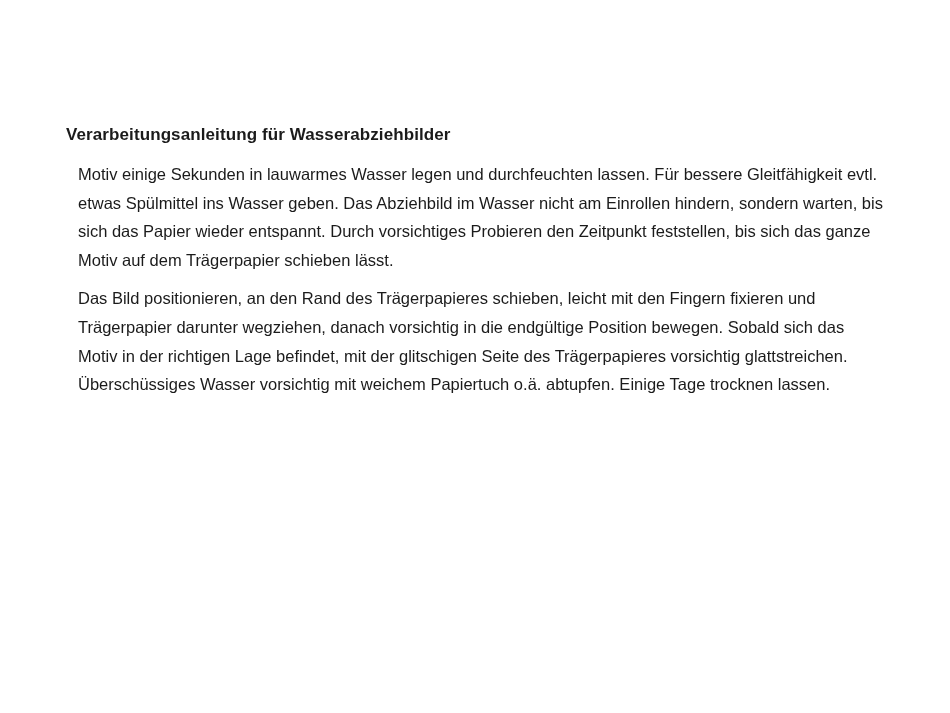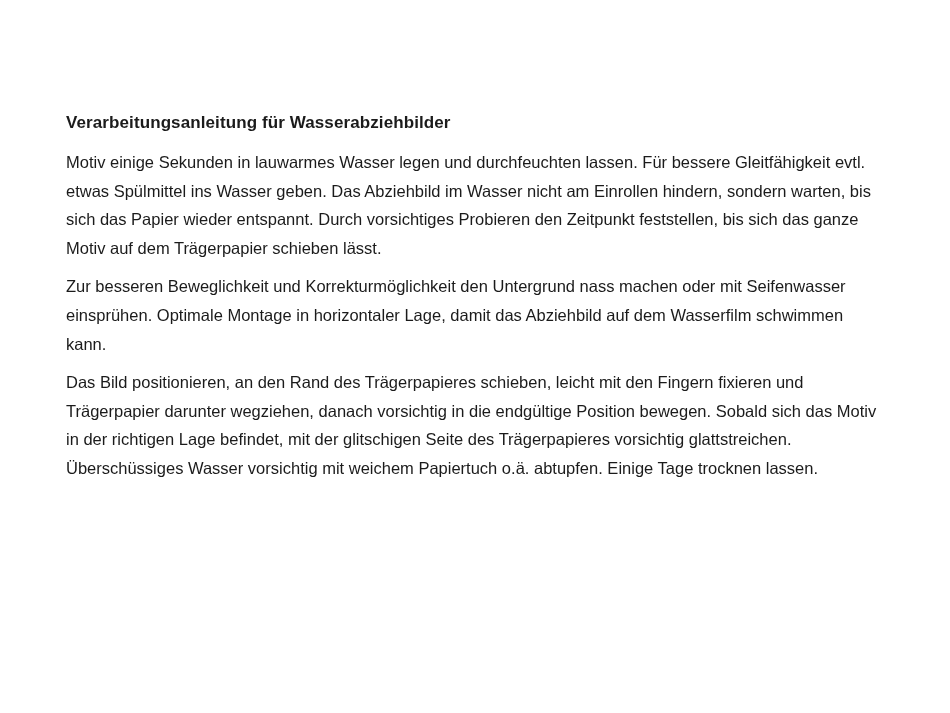--- a/index.html
+++ b/index.html
@@ -19,34 +19,33 @@
   .doc-content {
     position: absolute;
     left: 66px;
     top: 112px;
     width: 820px;
   }
   .doc-title {
     font-size: 17px;
     font-weight: 700;
     line-height: 22px;
-    margin: 0 0 14px 0;
+    margin: 12px 0 14px 0;
     letter-spacing: 0.1px;
   }
   .doc-paragraph {
     font-size: 16.5px;
     font-weight: 400;
     line-height: 28.6px;
-    margin: 0 0 10px 0;
+    margin: 0 0 10px 12px;
     text-align: left;
   }
 </style>
 </head>
 <body>
 
 <div class="page">
   <div class="doc-content">
     <h1 class="doc-title">Verarbeitungsanleitung für Wasserabziehbilder</h1>
     <p class="doc-paragraph">Motiv einige Sekunden in lauwarmes Wasser legen und durchfeuchten lassen. Für bessere Gleitfähigkeit evtl. etwas Spülmittel ins Wasser geben. Das Abziehbild im Wasser nicht am Einrollen hindern, sondern warten, bis sich das Papier wieder entspannt. Durch vorsichtiges Probieren den Zeitpunkt feststellen, bis sich das ganze Motiv auf dem Trägerpapier schieben lässt.</p>
-    <p class="doc-paragraph">Zur besseren Beweglichkeit und Korrekturmöglichkeit den Untergrund nass machen oder mit Seifenwasser einsprühen. Optimale Montage in horizontaler Lage, damit das Abziehbild auf dem Wasserfilm schwimmen kann.</p>
     <p class="doc-paragraph">Das Bild positionieren, an den Rand des Trägerpapieres schieben, leicht mit den Fingern fixieren und Trägerpapier darunter wegziehen, danach vorsichtig in die endgültige Position bewegen. Sobald sich das Motiv in der richtigen Lage befindet, mit der glitschigen Seite des Trägerpapieres vorsichtig glattstreichen. Überschüssiges Wasser vorsichtig mit weichem Papiertuch o.ä. abtupfen. Einige Tage trocknen lassen.</p>
   </div>
 </div>
 
 </body></html>

